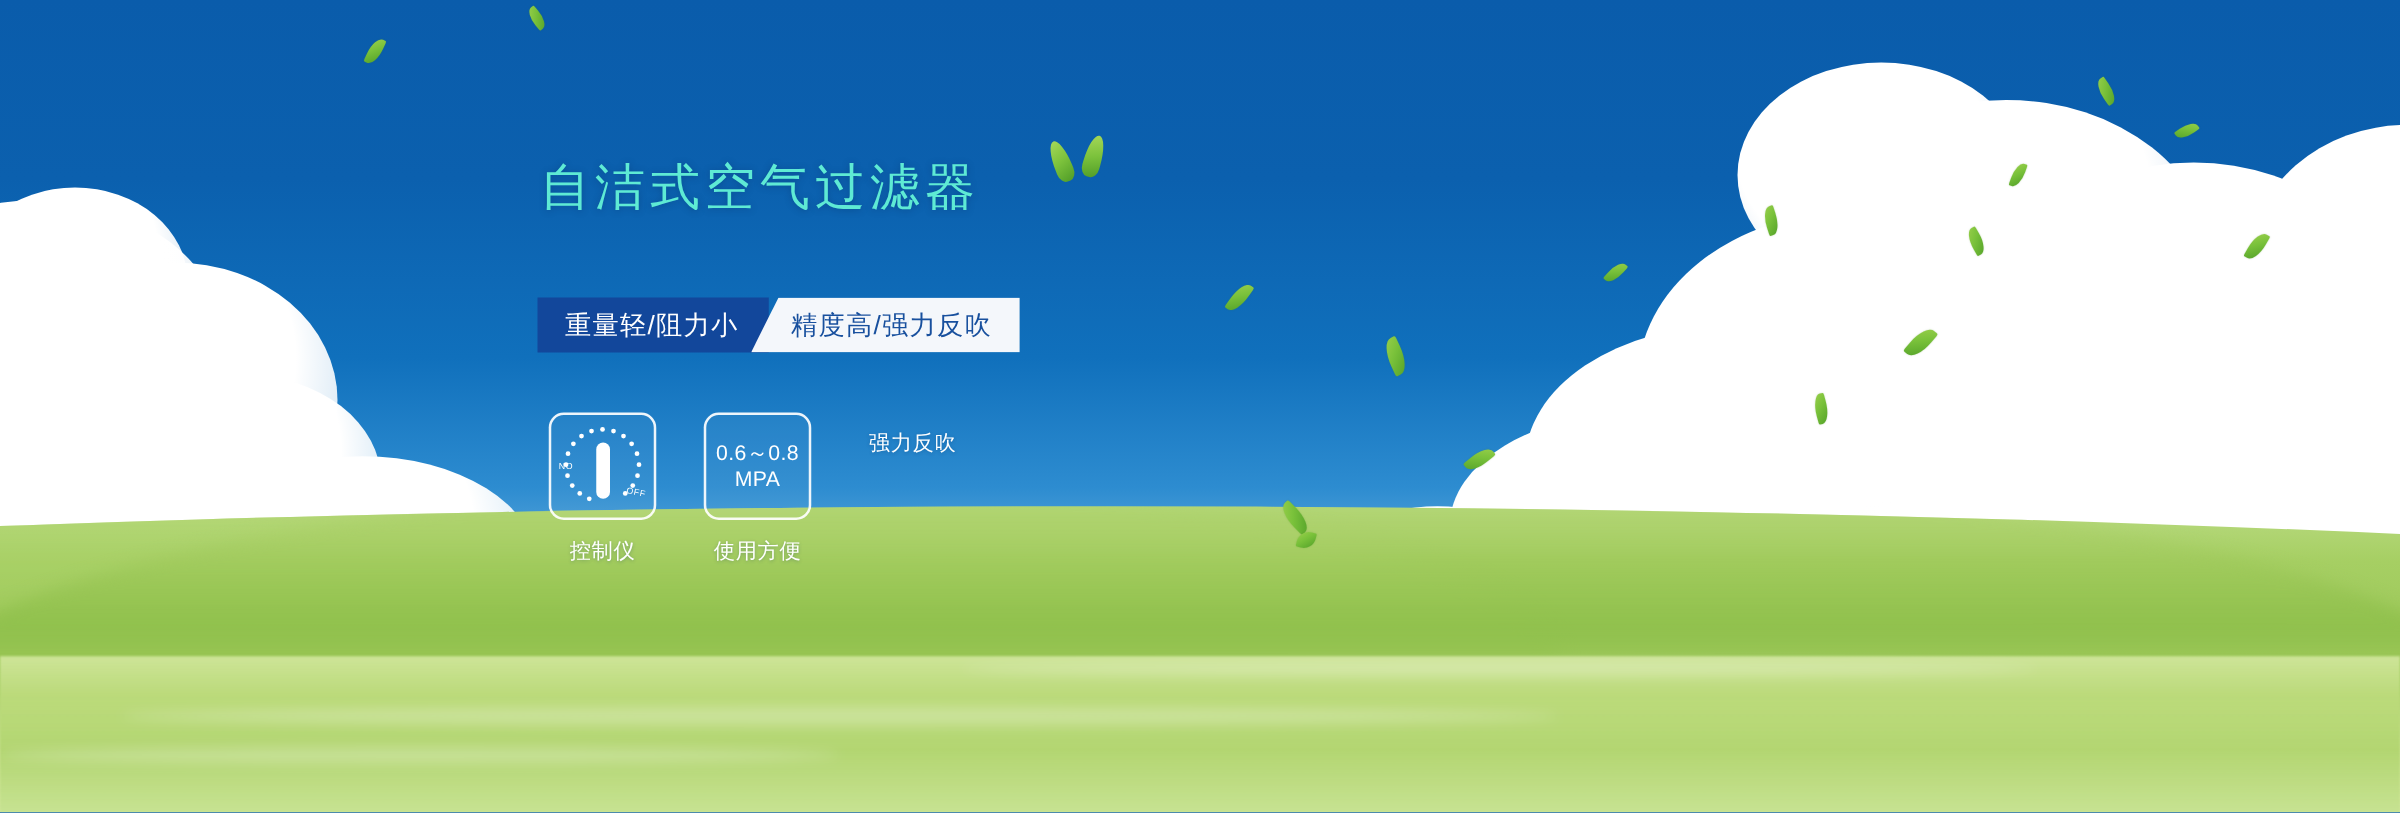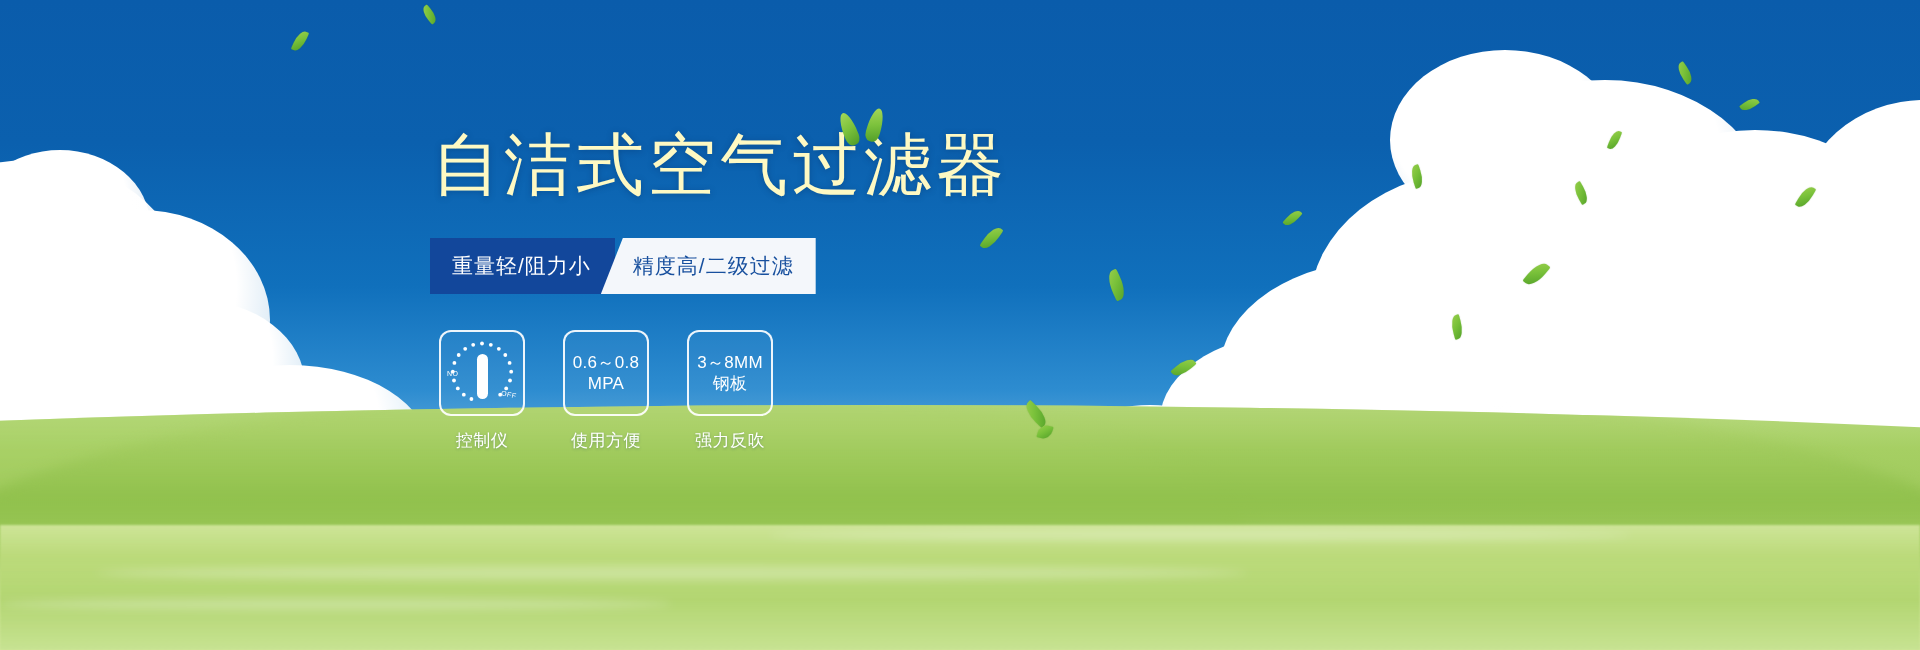--- a/index.html
+++ b/index.html
@@ -113,35 +113,35 @@
   .leaf{
     position:absolute;
     background:linear-gradient(135deg,#9ed14e 0%,#79c13a 45%,#4f9e27 100%);
     border-radius:70% 8% 70% 8%;
     box-shadow:0 0 1px rgba(80,140,40,.5);
   }
 
   
   .headline{
     position:absolute;left:432px;top:130px;
-    font-size:68px;line-height:1;letter-spacing:4px;
-    color:#fef9c3;font-weight:400;white-space:nowrap;
+    font-size:40px;line-height:1;letter-spacing:4px;
+    color:#5eead4;font-weight:400;white-space:nowrap;
     text-shadow:0 1px 6px rgba(0,40,90,.35);
   }
   .title-leaves{position:absolute;left:838px;top:108px;width:60px;height:40px;}
   .title-leaves .tl{
     position:absolute;width:14px;height:34px;
     background:linear-gradient(160deg,#a8d95a 0%,#7cc23c 50%,#4f9c27 100%);
     border-radius:60% 60% 50% 50% / 80% 80% 30% 30%;
   }
   .title-leaves .tl-a{left:4px;top:4px;transform:rotate(-22deg);}
   .title-leaves .tl-b{left:30px;top:0px;transform:rotate(16deg);}
 
   
-  .badges{position:absolute;left:430px;top:238px;display:flex;height:56px;}
+  .badges{position:absolute;left:430px;top:238px;display:flex;height:44px;}
   .badge{
     display:flex;align-items:center;justify-content:center;
     font-size:21px;letter-spacing:1px;white-space:nowrap;
   }
   .badge-dark{
     background:#12479b;color:#ffffff;
     padding:0 24px 0 22px;
   }
   .badge-light{
     background:#f4f7fb;color:#18509e;
@@ -288,21 +288,21 @@
   <div class="title-leaves">
     <div class="tl tl-a"></div>
     <div class="tl tl-b"></div>
   </div>
 
   <div class="badges">
     <div class="badge badge-dark">
       <span>重量轻/阻力小</span>
     </div>
     <div class="badge badge-light">
-      <span>精度高/二级过滤</span>
+      <span>精度高/强力反吹</span>
     </div>
   </div>
 
   <div class="icons">
 
     <div class="icon-item">
       <div class="icon-box">
         <div class="gauge">
           <svg width="72" height="72" viewBox="0 0 72 72">
             <g fill="#ffffff">
@@ -339,24 +339,18 @@
         <div class="icon-text">
           <span class="big">0.6～0.8</span>
           <span class="big">MPA</span>
         </div>
       </div>
       <div class="icon-cap">使用方便</div>
     </div>
 
 
     <div class="icon-item">
-      <div class="icon-box">
-        <div class="icon-text">
-          <span class="big">3～8MM</span>
-          <span class="big">钢板</span>
-        </div>
-      </div>
       <div class="icon-cap">强力反吹</div>
     </div>
 
 
   </div>
 </div>
 
 </body></html>

